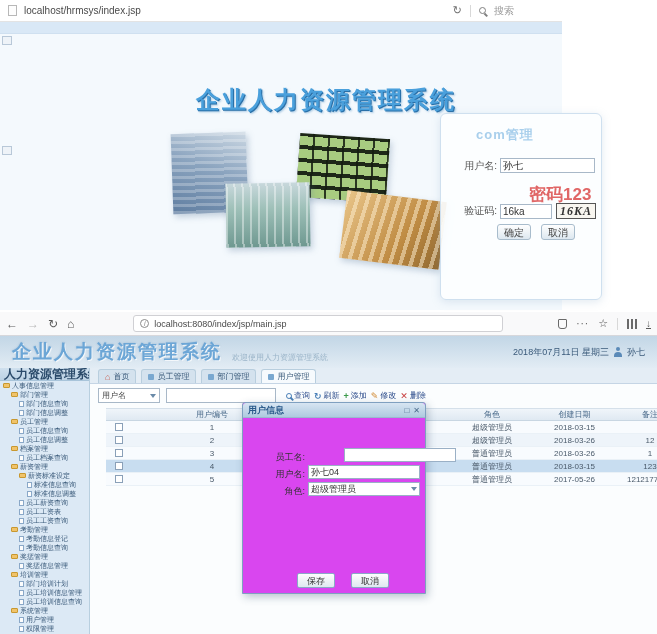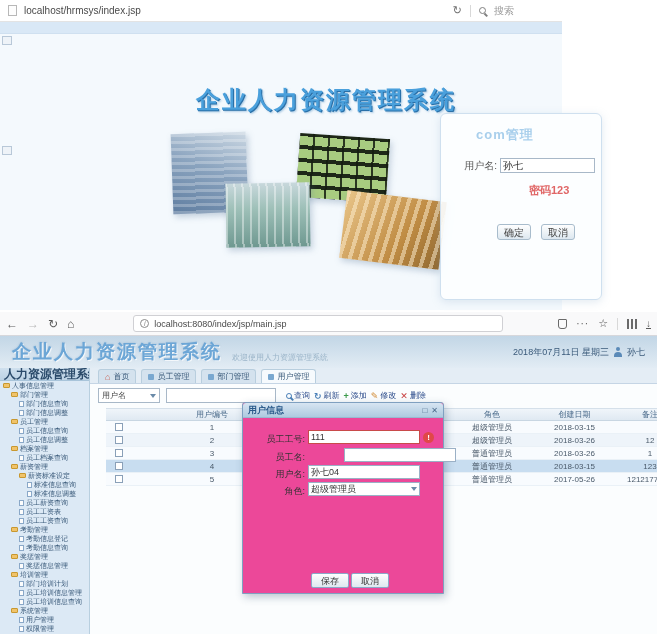--- a/index.html
+++ b/index.html
@@ -35,21 +35,21 @@
   .photo-files { left:343px; top:196px; width:100px; height:68px; transform:rotate(7deg);
     background:repeating-linear-gradient(100deg, rgba(255,240,210,.5) 0 4px, transparent 4px 10px),
                linear-gradient(120deg,#e8c488,#c08c44 60%,#906830); }
 
   .login-box { position:absolute; left:440px; top:113px; width:162px; height:187px; background:rgba(252,254,255,.92); border:1px solid #cfe0ef; border-radius:6px; box-shadow:0 2px 8px rgba(140,170,200,.25); }
   .lb-title { position:absolute; left:35px; top:12px; font-size:13px; font-weight:bold; letter-spacing:1px; color:#a8cfec; }
   .lb-row { position:absolute; left:6px; display:flex; align-items:center; }
   .lb-label { width:50px; text-align:right; font-size:10px; color:#555; margin-right:3px; white-space:pre; }
   .lb-input { height:15px; border:1px solid #a8b8c8; background:#fff; font-size:10px; padding:0 2px; color:#333; font-family:inherit; }
   .captcha-img { width:40px; height:16px; margin-left:4px; border:1px solid #555; background:#f8f6f0; font-family:"Liberation Serif","DejaVu Serif",serif; font-style:italic; font-size:12px; font-weight:bold; color:#333; text-align:center; line-height:15px; letter-spacing:1px; }
-  .pwd-hint { position:absolute; left:88px; top:69px; font-size:11px; color:#e06666; font-weight:bold; }
+  .pwd-hint { position:absolute; left:88px; top:69px; font-size:17px; color:#e06666; font-weight:bold; }
   .lb-btn { position:absolute; width:34px; height:16px; font-size:10px; color:#444; text-align:center; line-height:15px; background:linear-gradient(#fefefe,#dde8f0); border:1px solid #a8bccc; border-radius:3px; }
 
   
   .win-bot { position:absolute; left:0; top:312px; width:657px; height:322px; background:#fbfdfe; }
   .chrome-bot { position:absolute; left:0; top:0; width:100%; height:24px; background:#f9f9fa; border-bottom:1px solid #d7d7db; display:flex; align-items:center; padding:0 6px; gap:9px; }
   .nav-ico { font-size:12px; color:#5a5a5a; }
   .nav-ico.dis { color:#b8b8b8; }
   .url-pill { display:flex; align-items:center; gap:5px; width:370px; height:17px; margin-left:50px; background:#fff; border:1px solid #d0d0d4; border-radius:3px; padding:0 6px; }
   .info-ico { display:inline-block; width:9px; height:9px; border:1px solid #8a8a8a; border-radius:50%; font-size:7px; color:#8a8a8a; text-align:center; line-height:8px; font-style:italic; }
   .url-pill .url-txt { font-size:9px; }
@@ -98,21 +98,21 @@
   .thead, .trow { display:grid; grid-template-columns:26px 160px 170px 60px 105px 1fr; align-items:center; }
   .thead { height:13px; background:linear-gradient(#f0f5fa,#dfe9f2); border-top:1px solid #d5e0ea; border-bottom:1px solid #c8d6e2; }
   .thead span { font-size:8px; color:#4a6a8a; text-align:center; }
   .trow { height:13px; background:#f8fbfe; border-bottom:1px solid #eaf1f7; }
   .trow.alt { background:#eef4fa; }
   .trow.sel { background:#c8ddf0; }
   .trow span { font-size:8px; color:#4a5a6a; text-align:center; overflow:hidden; white-space:nowrap; }
   .cbx { width:8px; height:8px; border:1px solid #8aa0b8; background:#fff; margin:0 auto; }
 
   
-  .dialog { position:absolute; left:152px; top:18px; width:202px; height:192px; background:#ec4899; border:1px solid #7fa0c0; border-radius:3px 3px 0 0; box-shadow:2px 3px 8px rgba(40,70,100,.3); }
+  .dialog { position:absolute; left:152px; top:18px; width:184px; height:192px; background:#d946ef; border:1px solid #7fa0c0; border-radius:3px 3px 0 0; box-shadow:2px 3px 8px rgba(40,70,100,.3); }
   .dlg-title { height:15px; background:linear-gradient(#d7e5f2,#aecadf); border-bottom:1px solid #9ab8d0; border-radius:3px 3px 0 0; display:flex; align-items:center; padding:0 5px; }
   .dlg-title .t { font-size:9px; font-weight:bold; color:#2a5a8a; }
   .dlg-btns-win { margin-left:auto; display:flex; gap:4px; }
   .dlg-btns-win span { font-size:8px; color:#4a6a8a; line-height:9px; }
   .dlg-row { position:absolute; left:0; display:flex; align-items:flex-start; }
   .dlg-label { width:62px; text-align:right; font-size:9px; color:#333; margin-right:3px; padding-top:3px; }
   .dlg-input { width:112px; height:14px; border:1px solid #9ab0c6; background:#fff; font-size:9px; padding:0 2px; font-family:inherit; color:#333; }
   .dlg-input.err { border:1px solid #c94a4a; }
   .err-ico { width:11px; height:11px; border-radius:50%; background:#e04848; color:#fff; font-size:8px; font-weight:bold; text-align:center; line-height:11px; margin:2px 0 0 3px; }
   .dlg-select { width:112px; height:14px; border:1px solid #9ab0c6; background:#fff; font-size:9px; display:flex; align-items:center; justify-content:space-between; padding:0 2px; color:#333; }
@@ -147,20 +147,25 @@
     <div class="photo photo-files"></div>
 
     <div class="login-box">
       <div class="lb-title">com管理</div>
 
       <div class="lb-row" style="top:44px;">
         <span class="lb-label">用户名:</span>
         <input class="lb-input" style="width: 95px;" value="孙七">
       </div>
       <span class="pwd-hint">密码123</span>
+      <div class="lb-row" style="top:89px;">
+        <span class="lb-label">验证码:</span>
+        <input class="lb-input" style="width: 52px;" value="16ka">
+        <span class="captcha-img">16KA</span>
+      </div>
       <div class="lb-btn" style="left:56px;top:110px;">确定</div>
       <div class="lb-btn" style="left:100px;top:110px;">取消</div>
     </div>
   </section>
 
   <section class="win-bot">
     <div class="chrome-bot">
       <span class="nav-ico">←</span>
       <span class="nav-ico dis">→</span>
       <span class="nav-ico">↻</span>
@@ -423,41 +428,36 @@
           </div>
 
           <div class="dialog">
             <div class="dlg-title">
               <span class="t">用户信息</span>
               <span class="dlg-btns-win">
                 <span>□</span>
                 <span>✕</span>
               </span>
             </div>
-            <div class="dlg-row" style="top:27px;">
-              <span class="dlg-label">员工工号:</span>
-              <input class="dlg-input err" value="111" style="">
-              <span class="err-ico">!</span>
-            </div>
             <div class="dlg-row" style="top:45px;gap:36px;">
               <span class="dlg-label">员工名:</span>
               <input class="dlg-input" value="" style="">
             </div>
             <div class="dlg-row" style="top:62px;">
               <span class="dlg-label">用户名:</span>
               <input class="dlg-input" value="孙七04" style="">
             </div>
             <div class="dlg-row" style="top:79px;">
               <span class="dlg-label">角色:</span>
               <span class="dlg-select">
                 <span>超级管理员</span>
                 <span class="arrow-dn"></span>
               </span>
             </div>
-            <div class="dlg-btn" style="left:68px;top:170px;">保存</div>
+            <div class="dlg-btn" style="left:54px;top:170px;">保存</div>
             <div class="dlg-btn" style="left:108px;top:170px;">取消</div>
           </div>
 
         </div>
       </div>
     </div>
   </section>
 </div>
 
 </body></html>

